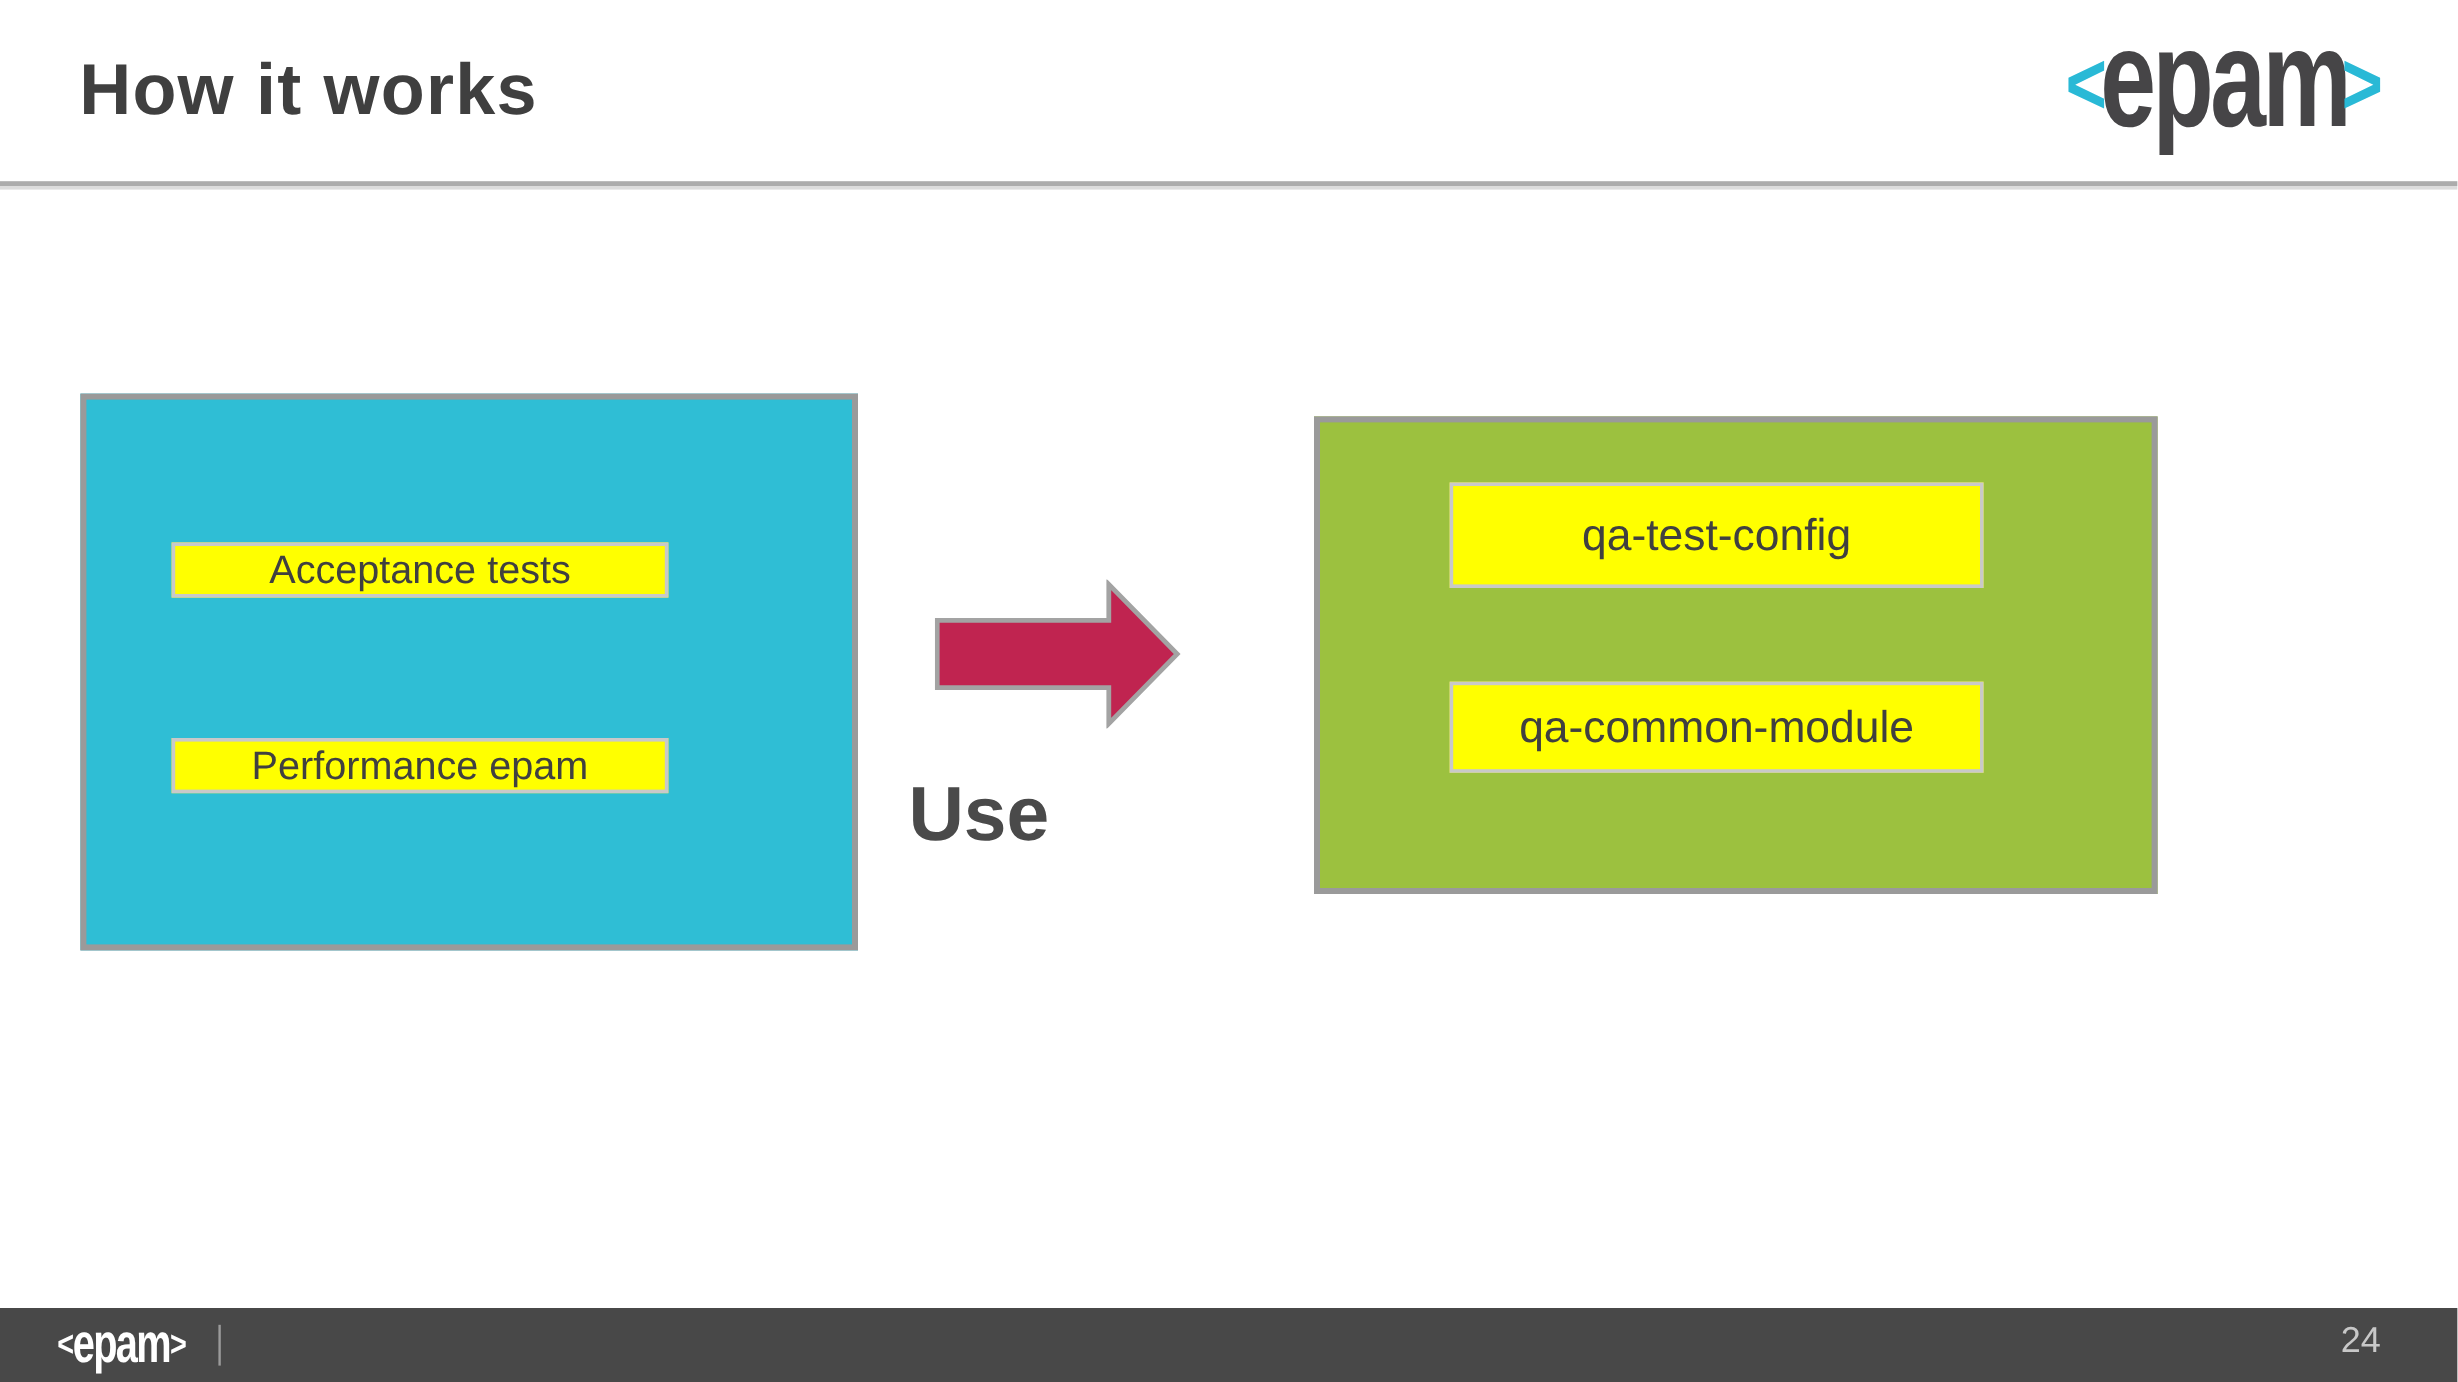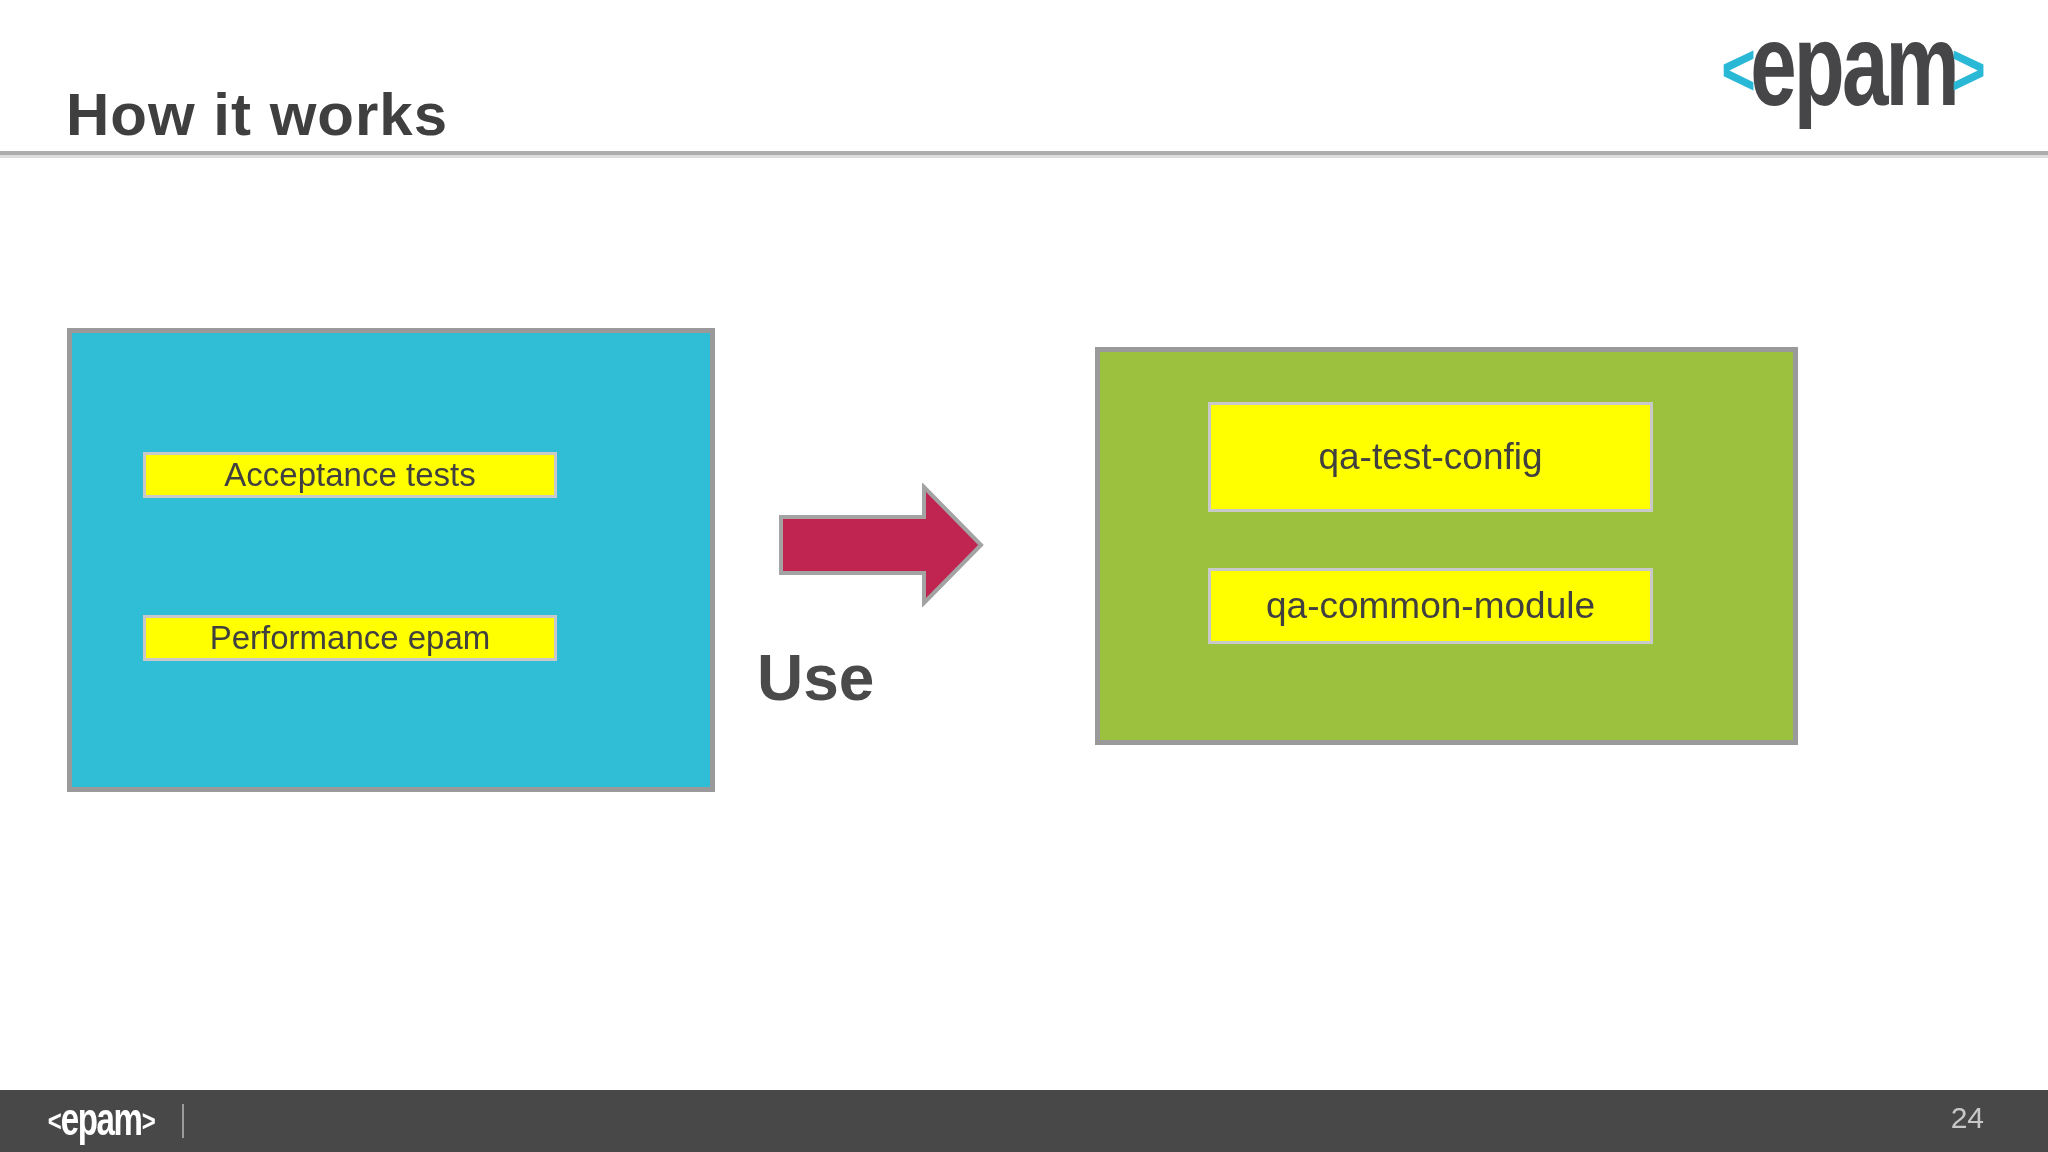--- a/index.html
+++ b/index.html
@@ -18,21 +18,21 @@
   }
   *{margin:0;padding:0;box-sizing:border-box;}
   html,body{width:2048px;height:1152px;}
   body{font-family:"Liberation Sans",sans-serif;background:#ffffff;overflow:hidden;}
   .slide{position:relative;width:2048px;height:1152px;background:#ffffff;}
 
   
   .page-title{
     position:absolute;left:66px;top:44px;
     font-size:60px;line-height:62px;font-weight:700;
-    color:var(--title-text);letter-spacing:1px;margin-top:40px;
+    color:var(--title-text);letter-spacing:1px;
   }
   .header-logo{
     position:absolute;right:58px;top:18px;height:104px;
     display:flex;align-items:center;
   }
   .header-logo .bracket{
     font-size:74px;font-weight:700;color:var(--epam-cyan);
     transform:scaleX(0.8);line-height:100px;
   }
   .header-logo .word-wrap{
@@ -66,21 +66,21 @@
   .label-box{
     position:absolute;background:var(--label-fill);
     border:3px solid var(--label-border);
     display:flex;align-items:center;justify-content:center;
     color:var(--body-text);
   }
   .tests-box .label-box{left:71px;width:414px;height:46px;font-size:33px;}
   .label-acceptance{top:119px;}
   .label-performance{top:282px;}
   .modules-box .label-box{left:108px;width:445px;}
-  .label-config{top:50px;height:110px;font-size:37px;}
+  .label-config{top:50px;height:88px;font-size:37px;}
   .label-common{top:216px;height:76px;font-size:37px;}
 
   
   .arrow-wrap{
     position:absolute;left:757px;top:483px;width:250px;height:124px;
     display:flex;align-items:center;justify-content:center;
   }
   .use-label{
     position:absolute;left:757px;top:642px;width:250px;
     text-align:left;font-size:64px;line-height:72px;font-weight:700;

